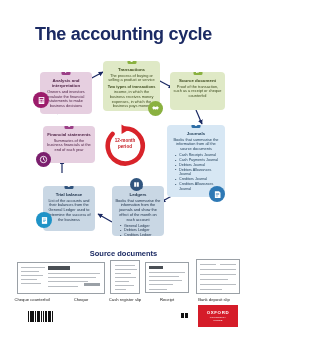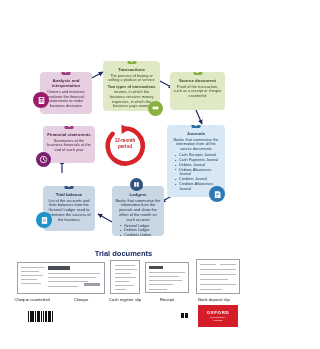--- a/index.html
+++ b/index.html
@@ -118,20 +118,21 @@
   .oup .o3 { font-size:2.4px; letter-spacing:0.2px; }
 
   .isbn { position:absolute; display:flex; gap:0.8px; }
   .isbn i { display:block; width:3px; height:5px; background:#111; }
 </style>
 </head>
 <body>
 
 <div id="poster">
 
+  <div class="title">The accounting cycle</div>
 
   <svg class="arrows" viewBox="0 0 247 349">
     <defs>
       <marker id="ah" markerWidth="5" markerHeight="5" refX="3.6" refY="2" orient="auto">
         <path d="M0,0 L4,2 L0,4 z" fill="#1b2a63"></path>
       </marker>
     </defs>
     <g stroke="#1b2a63" stroke-width="1.2" fill="none" marker-end="url(#ah)">
 
       <path d="M88,80 L103,72"></path>
@@ -256,21 +257,21 @@
         <rect x="7" y="10.5" width="2.6" height="2.4"></rect>
         <rect x="10.8" y="10.5" width="2.6" height="2.4"></rect>
         <rect x="14.6" y="10.5" width="2.6" height="2.4"></rect>
         <rect x="7" y="14.6" width="2.6" height="2.4"></rect>
         <rect x="10.8" y="14.6" width="2.6" height="2.4"></rect>
         <rect x="14.6" y="14.6" width="2.6" height="2.4"></rect>
       </g>
     </svg>
   </div>
 
-  <div class="sd-title">Trial documents</div>
+  <div class="sd-title">Source documents</div>
 
   <div class="doc" style="left:17px; top:262px; width:88px; height:32px;">
     <div class="ln" style="left:3px; top:4px; width:24px;"></div>
     <div class="ln" style="left:3px; top:8px; width:18px;"></div>
     <div class="ln" style="left:3px; top:12px; width:22px;"></div>
     <div class="ln" style="left:3px; top:16px; width:16px;"></div>
     <div class="ln" style="left:3px; top:20px; width:20px;"></div>
     <div class="blk" style="left:30px; top:3px; width:22px; height:4px;"></div>
     <div class="ln" style="left:30px; top:10px; width:52px;"></div>
     <div class="ln" style="left:30px; top:14px; width:48px;"></div>

